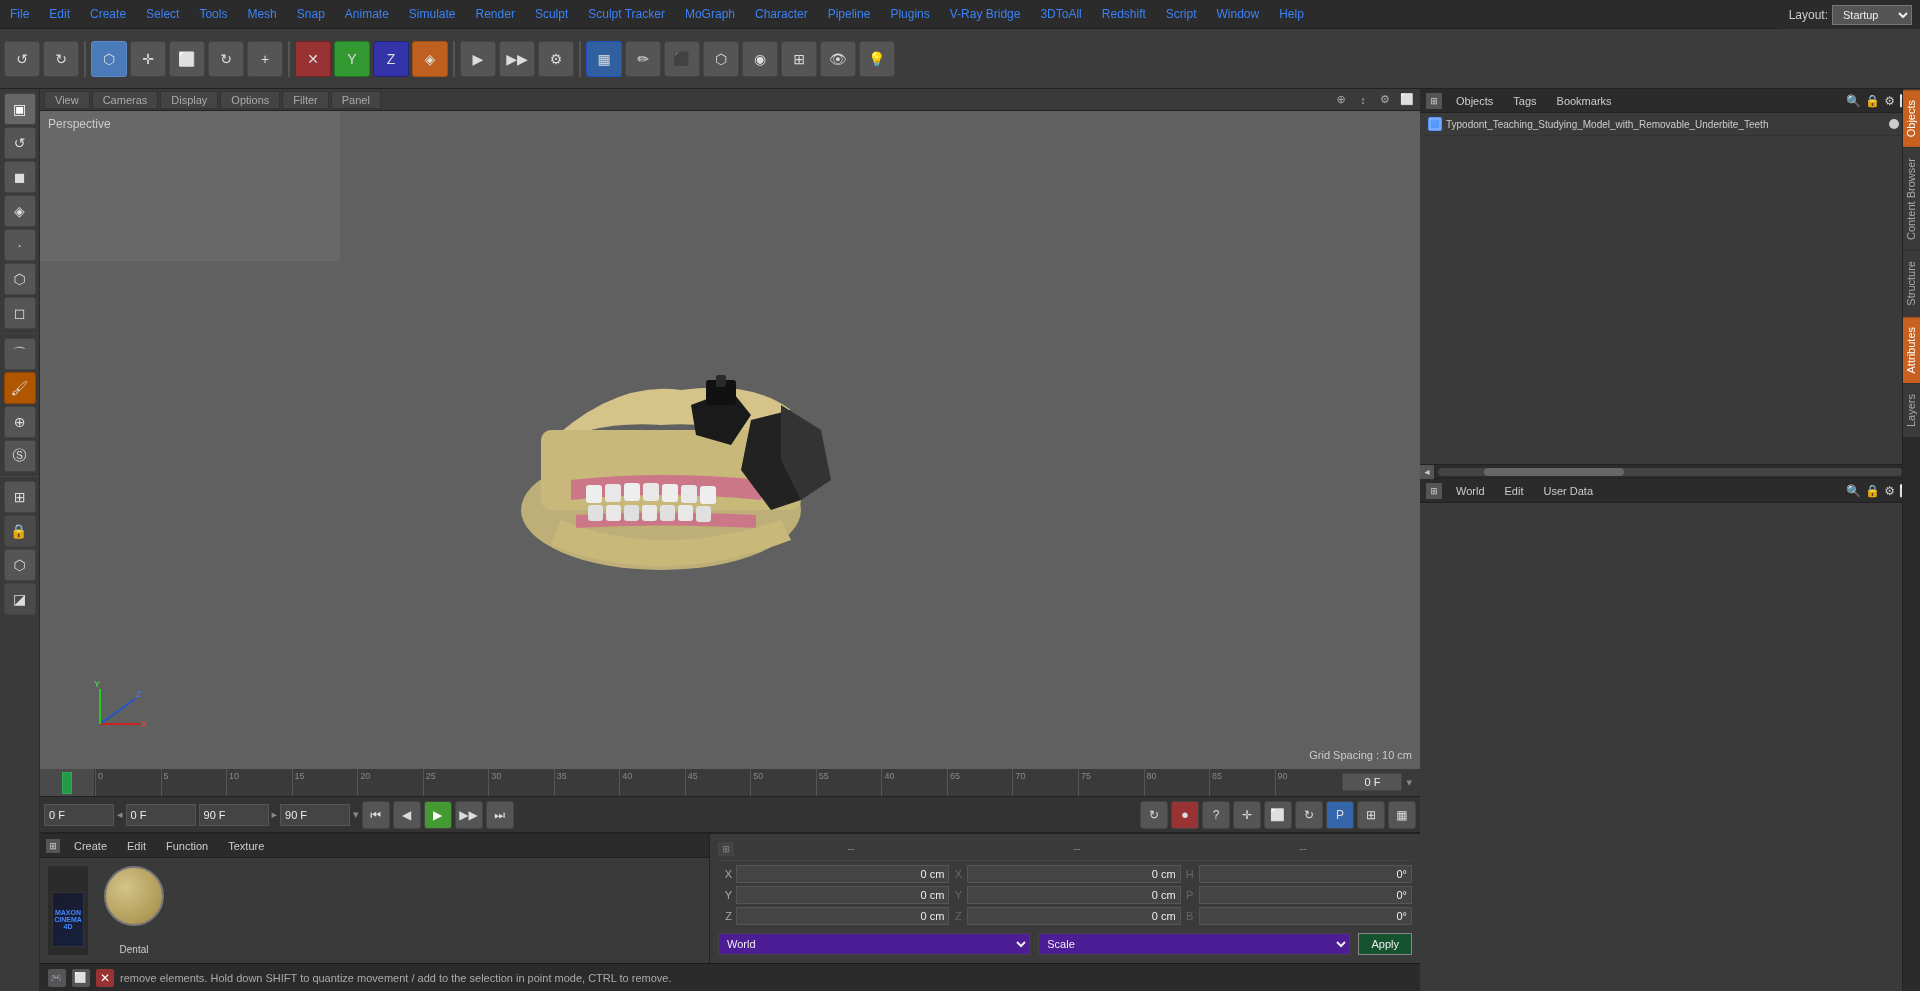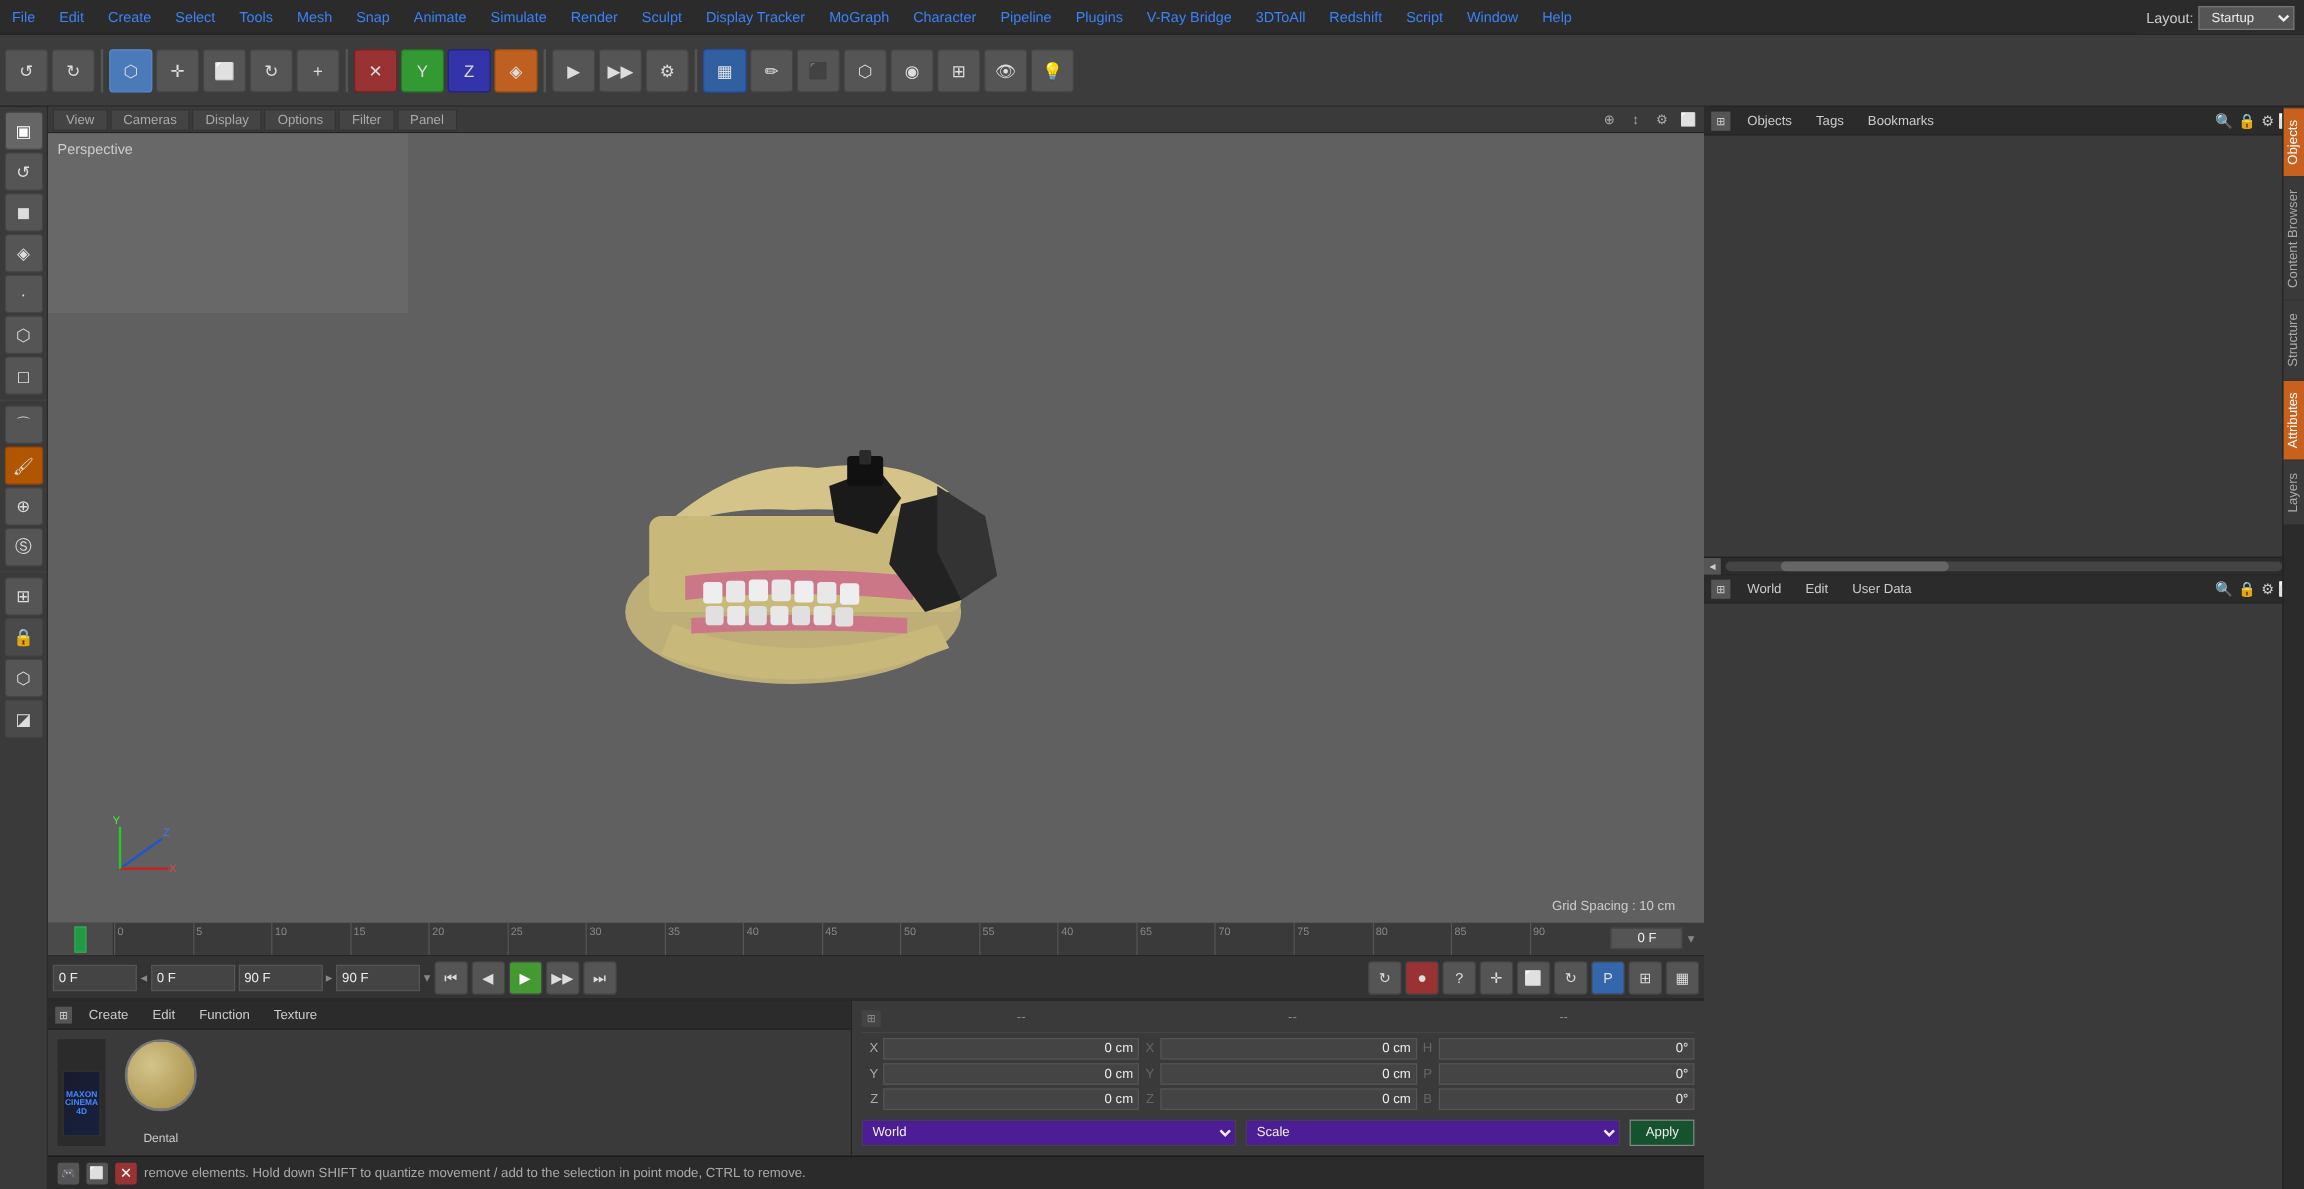--- a/index.html
+++ b/index.html
@@ -181,21 +181,21 @@
       top: 6px;
       left: 8px;
       color: #ccc;
       font-size: 12px;
       z-index: 10;
     }
 
     #grid-spacing-label {
       position: absolute;
       bottom: 8px;
-      right: 24px;
+      right: 8px;
       color: #ccc;
       font-size: 11px;
     }
 
     
     #axis-indicator {
       position: absolute;
       bottom: 30px;
       left: 50px;
       width: 60px;
@@ -585,21 +585,21 @@
   <div class="menu-item">Edit</div>
   <div class="menu-item">Create</div>
   <div class="menu-item">Select</div>
   <div class="menu-item">Tools</div>
   <div class="menu-item">Mesh</div>
   <div class="menu-item">Snap</div>
   <div class="menu-item">Animate</div>
   <div class="menu-item">Simulate</div>
   <div class="menu-item">Render</div>
   <div class="menu-item">Sculpt</div>
-  <div class="menu-item">Display Tracker</div>
+  <div class="menu-item">Sculpt Tracker</div>
   <div class="menu-item">MoGraph</div>
   <div class="menu-item">Character</div>
   <div class="menu-item">Pipeline</div>
   <div class="menu-item">Plugins</div>
   <div class="menu-item">V-Ray Bridge</div>
   <div class="menu-item">3DToAll</div>
   <div class="menu-item">Redshift</div>
   <div class="menu-item">Script</div>
   <div class="menu-item">Window</div>
   <div class="menu-item">Help</div>
@@ -930,20 +930,34 @@
         <span class="mat-menu-item">Tags</span>
         <span class="mat-menu-item">Bookmarks</span>
         <div style="margin-left:auto;display:flex;gap:4px;">
           <span style="font-size:12px;cursor:pointer;">🔍</span>
           <span style="font-size:12px;cursor:pointer;">🔒</span>
           <span style="font-size:12px;cursor:pointer;">⚙</span>
           <span style="font-size:12px;cursor:pointer;">⬜</span>
         </div>
       </div>
 
+      <div id="object-tree-item">
+        <div class="object-icon">
+          <svg width="12" height="12" viewBox="0 0 12 12">
+              <rect x="1" y="1" width="10" height="10" fill="none" stroke="#88aaff" stroke-width="1.5"></rect>
+              <line x1="1" y1="1" x2="6" y2="5" stroke="#88aaff" stroke-width="1"></line>
+            </svg>
+        </div>
+        <span style="font-size:10px;color:#cccccc;">Typodont_Teaching_Studying_Model_with_Removable_Underbite_Teeth</span>
+
+        <div style="margin-left:auto;display:flex;gap:3px;align-items:center;">
+          <div style="width:10px;height:10px;border-radius:50%;background:#cccccc;"></div>
+          <div style="width:10px;height:10px;border-radius:50%;background:#ff4444;"></div>
+        </div>
+      </div>
       <div id="objects-content"></div>
 
       <div id="right-panel-scrollbar-h">
         <div class="scroll-arrow">◂</div>
         <div class="scroll-track">
           <div class="scroll-thumb"></div>
         </div>
         <div class="scroll-arrow">▸</div>
       </div>
     </div>

